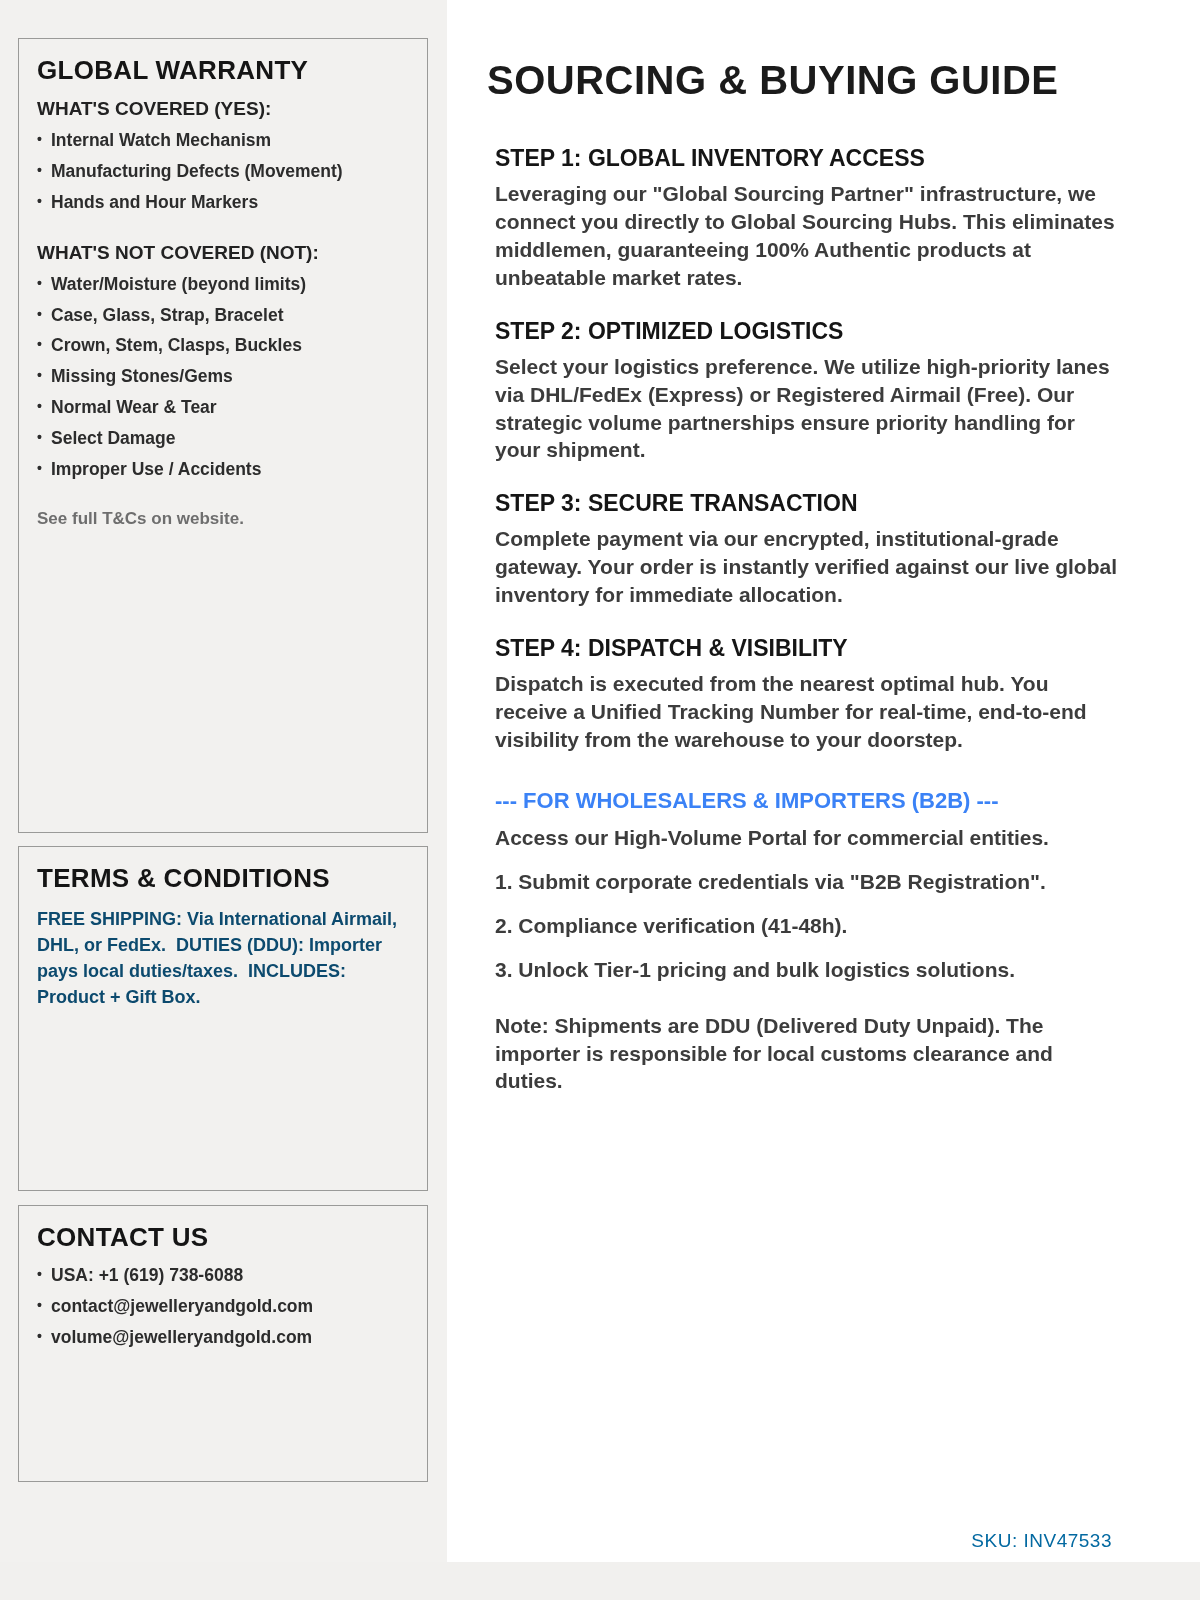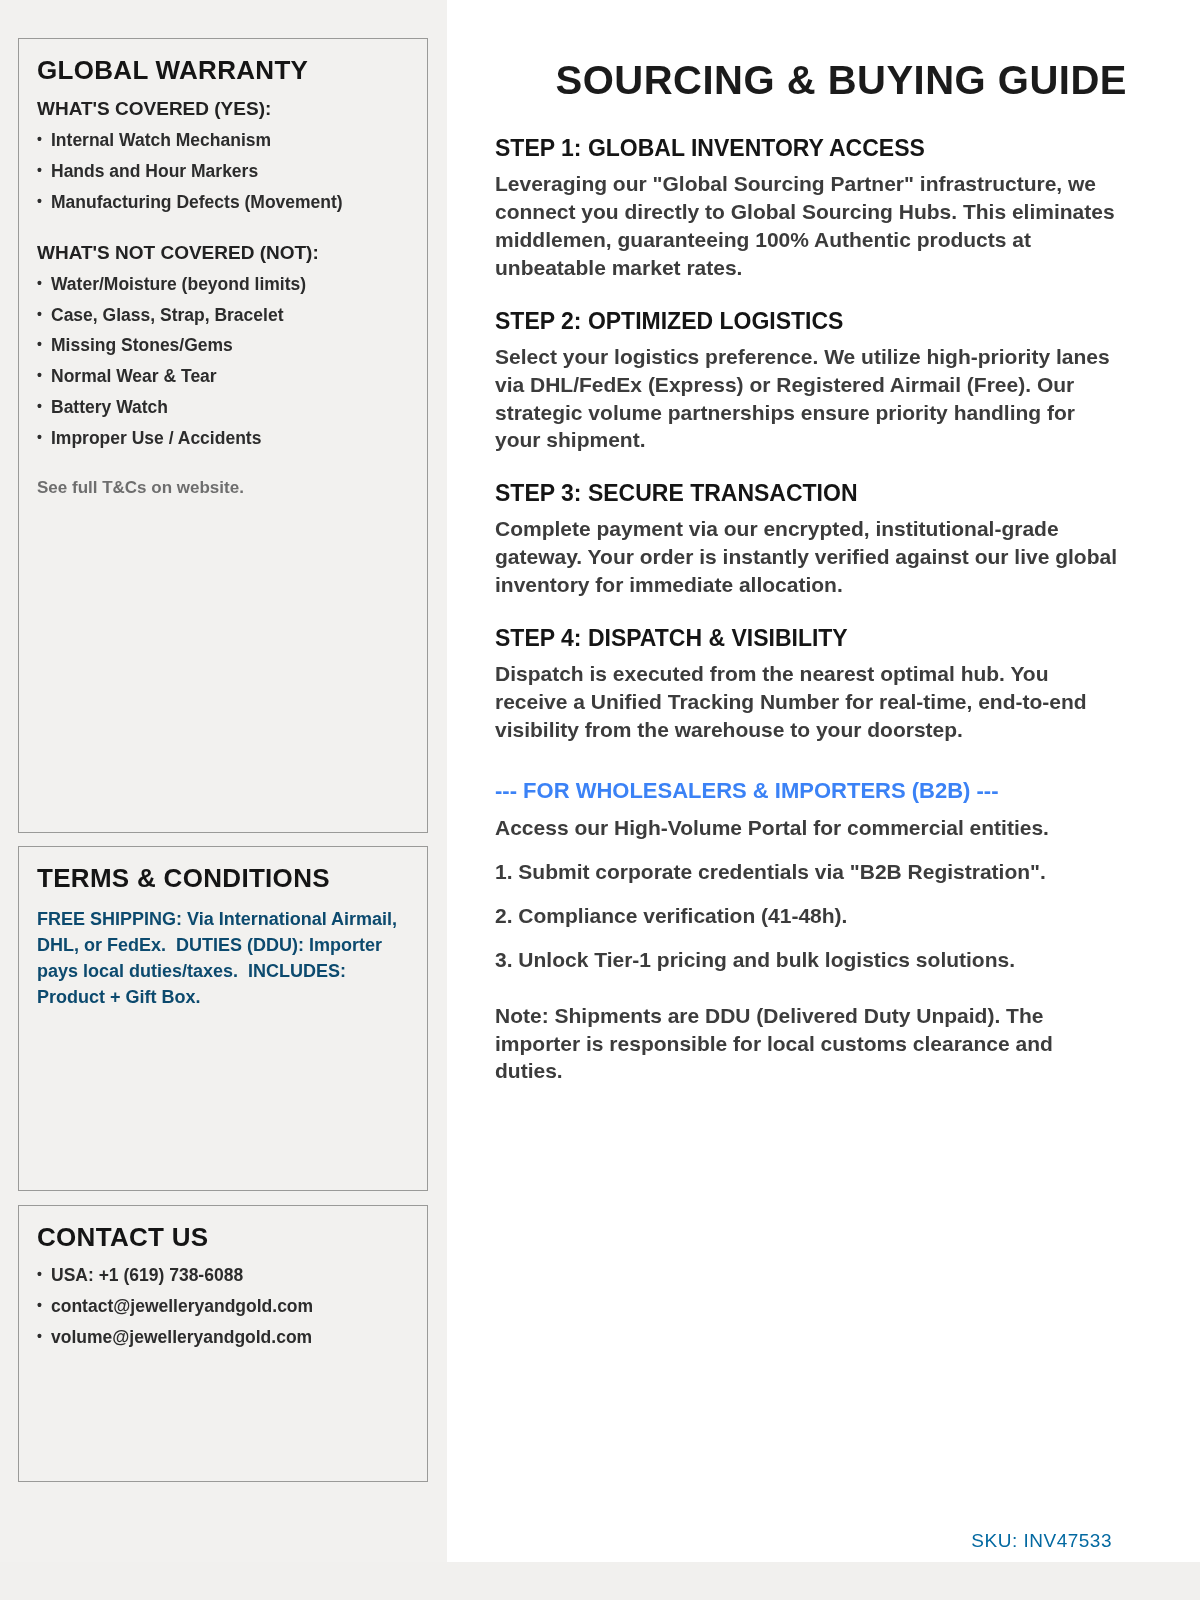--- a/index.html
+++ b/index.html
@@ -97,24 +97,24 @@
     position: absolute;
     left: 495px;
     top: 58px;
     width: 628px;
   }
   .main-title {
     font-size: 40px;
     font-weight: 700;
     color: #1b1b1b;
     letter-spacing: 0.5px;
-    text-align: right;
+    text-align: left;
     width: 640px;
     margin-left: -8px;
-    margin-bottom: 32px;
+    margin-bottom: 42px;
   }
   .step { margin-bottom: 26px; }
   .step h2 {
     font-size: 23px;
     font-weight: 700;
     color: #151515;
     margin-bottom: 8px;
   }
   .step p, .b2b-intro, .b2b-item, .b2b-note {
     font-size: 21px;
@@ -156,31 +156,32 @@
 <div class="page">
 
   <aside class="sidebar">
 
     <section class="box box-warranty">
       <h2>GLOBAL WARRANTY</h2>
       <h3>WHAT'S COVERED (YES):</h3>
       <ul>
 
       <li>Internal Watch Mechanism</li>
+          <li>Manufacturing Defects (Movement)</li>
           <li>Hands and Hour Markers</li>
-          <li>Manufacturing Defects (Movement)</li>
         </ul>
       <h3>WHAT'S NOT COVERED (NOT):</h3>
       <ul>
 
       <li>Water/Moisture (beyond limits)</li>
           <li>Case, Glass, Strap, Bracelet</li>
+          <li>Crown, Stem, Clasps, Buckles</li>
           <li>Missing Stones/Gems</li>
           <li>Normal Wear &amp; Tear</li>
-          <li>Battery Watch</li>
+          <li>Select Damage</li>
           <li>Improper Use / Accidents</li>
         </ul>
       <p class="footnote">See full T&amp;Cs on website.</p>
     </section>
 
     <section class="box box-terms">
       <h2>TERMS &amp; CONDITIONS</h2>
       <p class="terms-body">FREE SHIPPING: Via International Airmail, DHL, or FedEx.  DUTIES (DDU): Importer pays local duties/taxes.  INCLUDES: Product + Gift Box.</p>
     </section>
 

